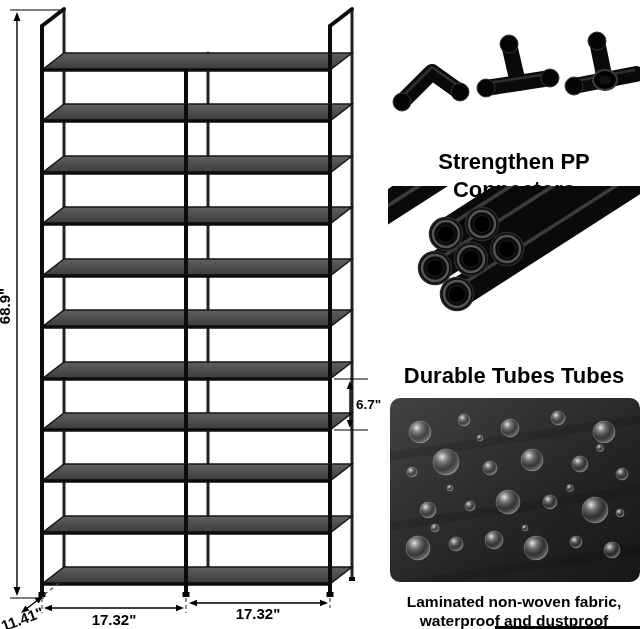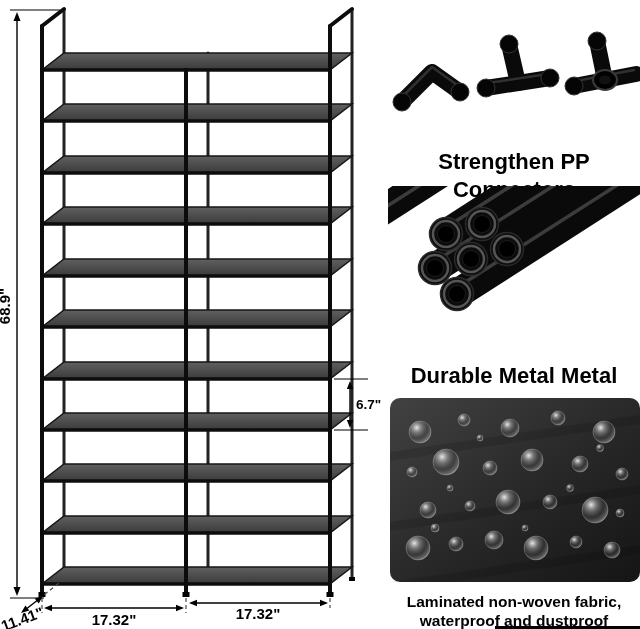--- a/index.html
+++ b/index.html
@@ -197,21 +197,21 @@
           <circle r="13" fill="none" stroke="#555" stroke-width="2.5"></circle>
           <circle r="8.5" fill="#000" stroke="#1c1c1c"></circle>
         </g>
       <g transform="translate(69,108)">
           <circle r="16.5" fill="#0c0c0c" stroke="#2a2a2a" stroke-width="1.5"></circle>
           <circle r="13" fill="none" stroke="#555" stroke-width="2.5"></circle>
           <circle r="8.5" fill="#000" stroke="#1c1c1c"></circle>
         </g>
     </g>
   </svg>
-  <div class="cap" style="top:362px;">Durable Metal Metal</div>
+  <div class="cap" style="top:362px;">Durable Tubes Tubes</div>
 
   <svg class="abs" style="left:390px;top:398px;" width="250" height="184" viewBox="0 0 250 184">
     <defs>
       <linearGradient id="fabGrad" x1="0" y1="0" x2="1" y2="1">
         <stop offset="0" stop-color="#424242"></stop>
         <stop offset="0.55" stop-color="#272727"></stop>
         <stop offset="1" stop-color="#151515"></stop>
       </linearGradient>
       <radialGradient id="dropG" cx="0.35" cy="0.3" r="0.75">
         <stop offset="0" stop-color="#f2f2f2" stop-opacity="0.95"></stop>

